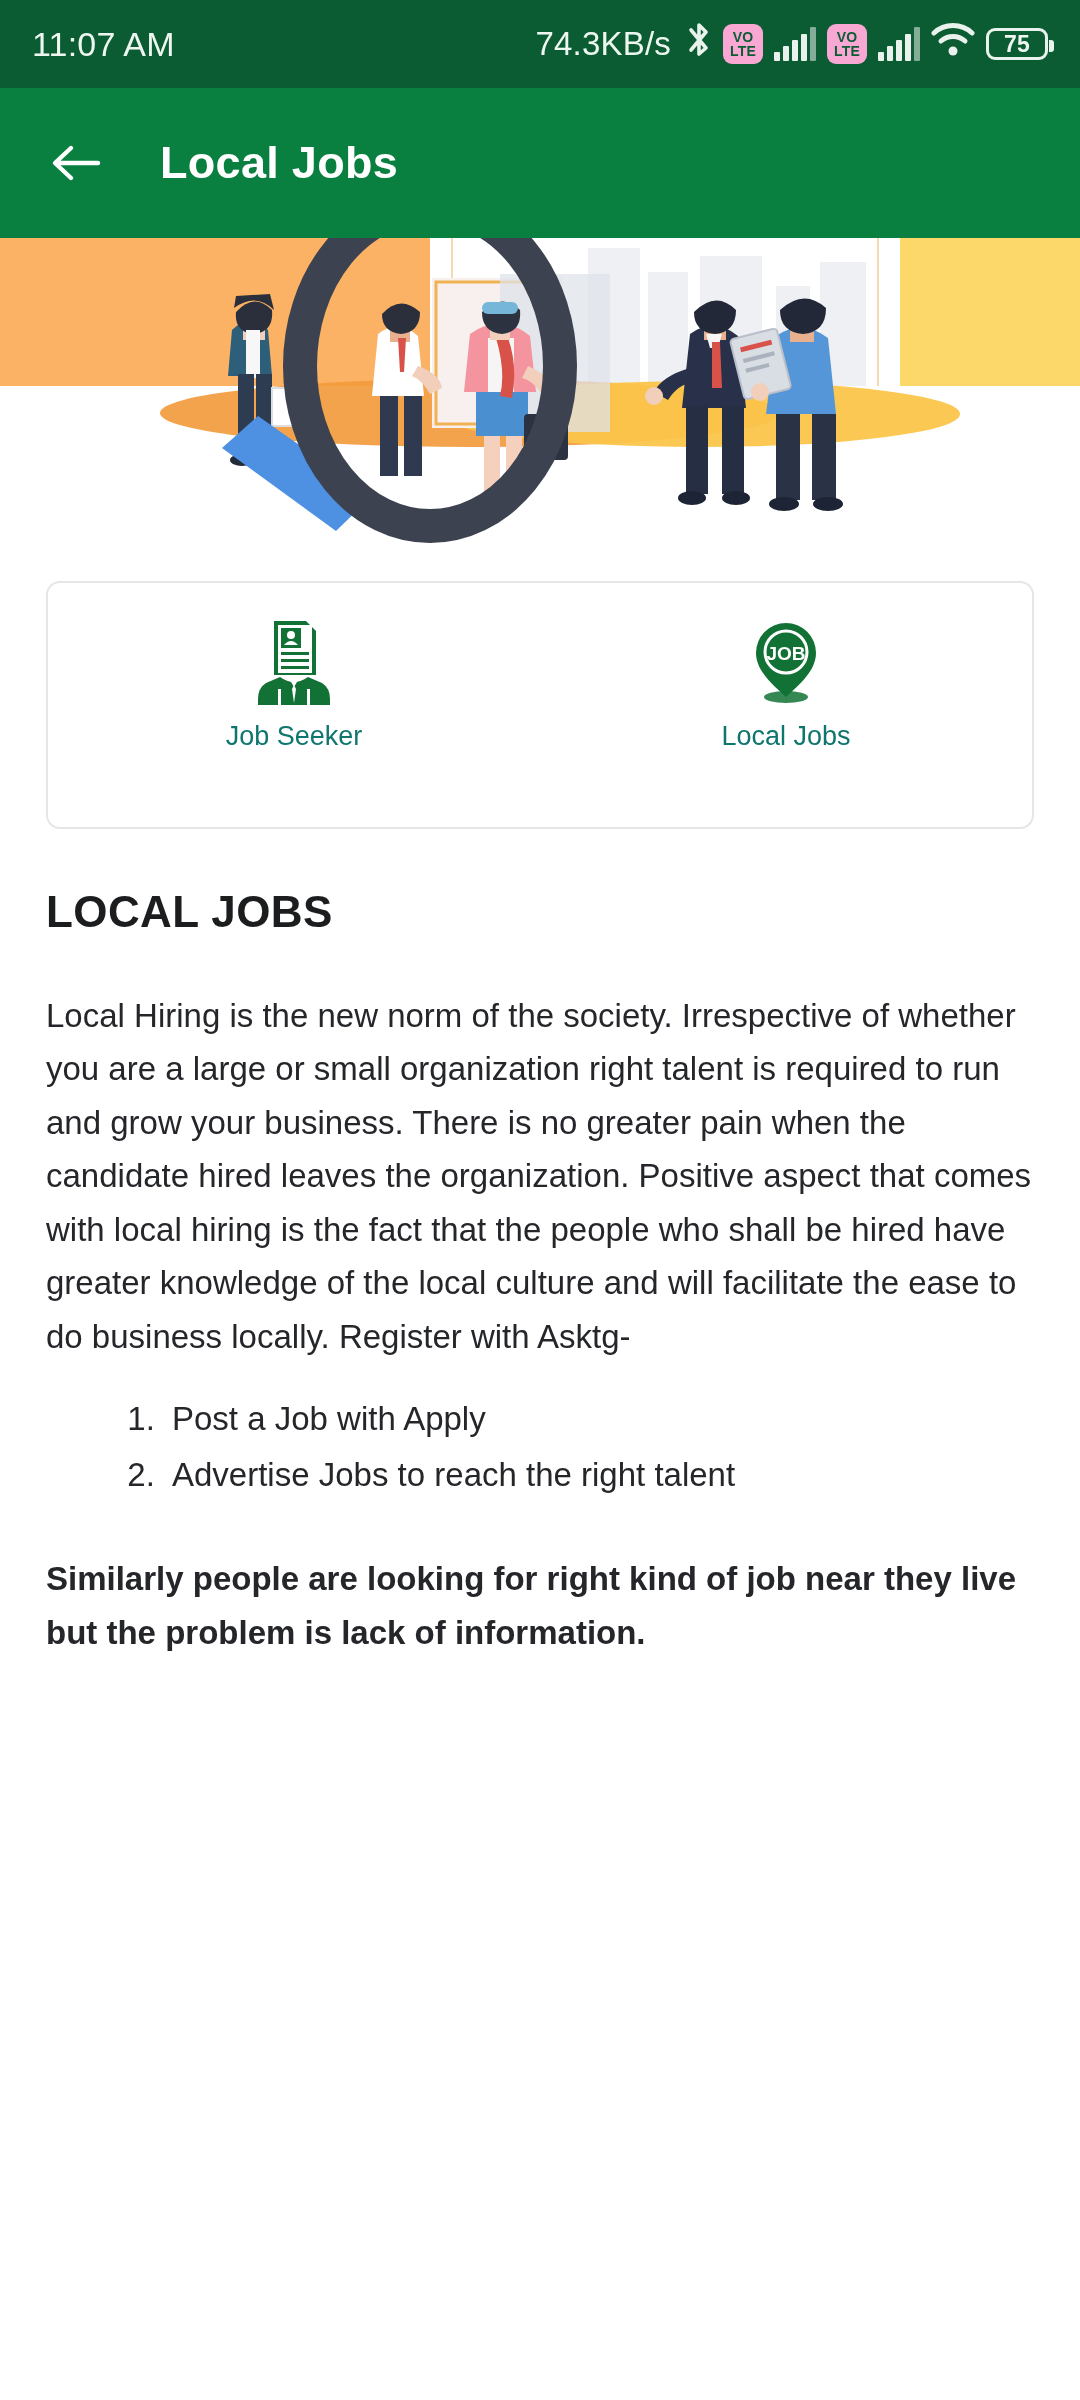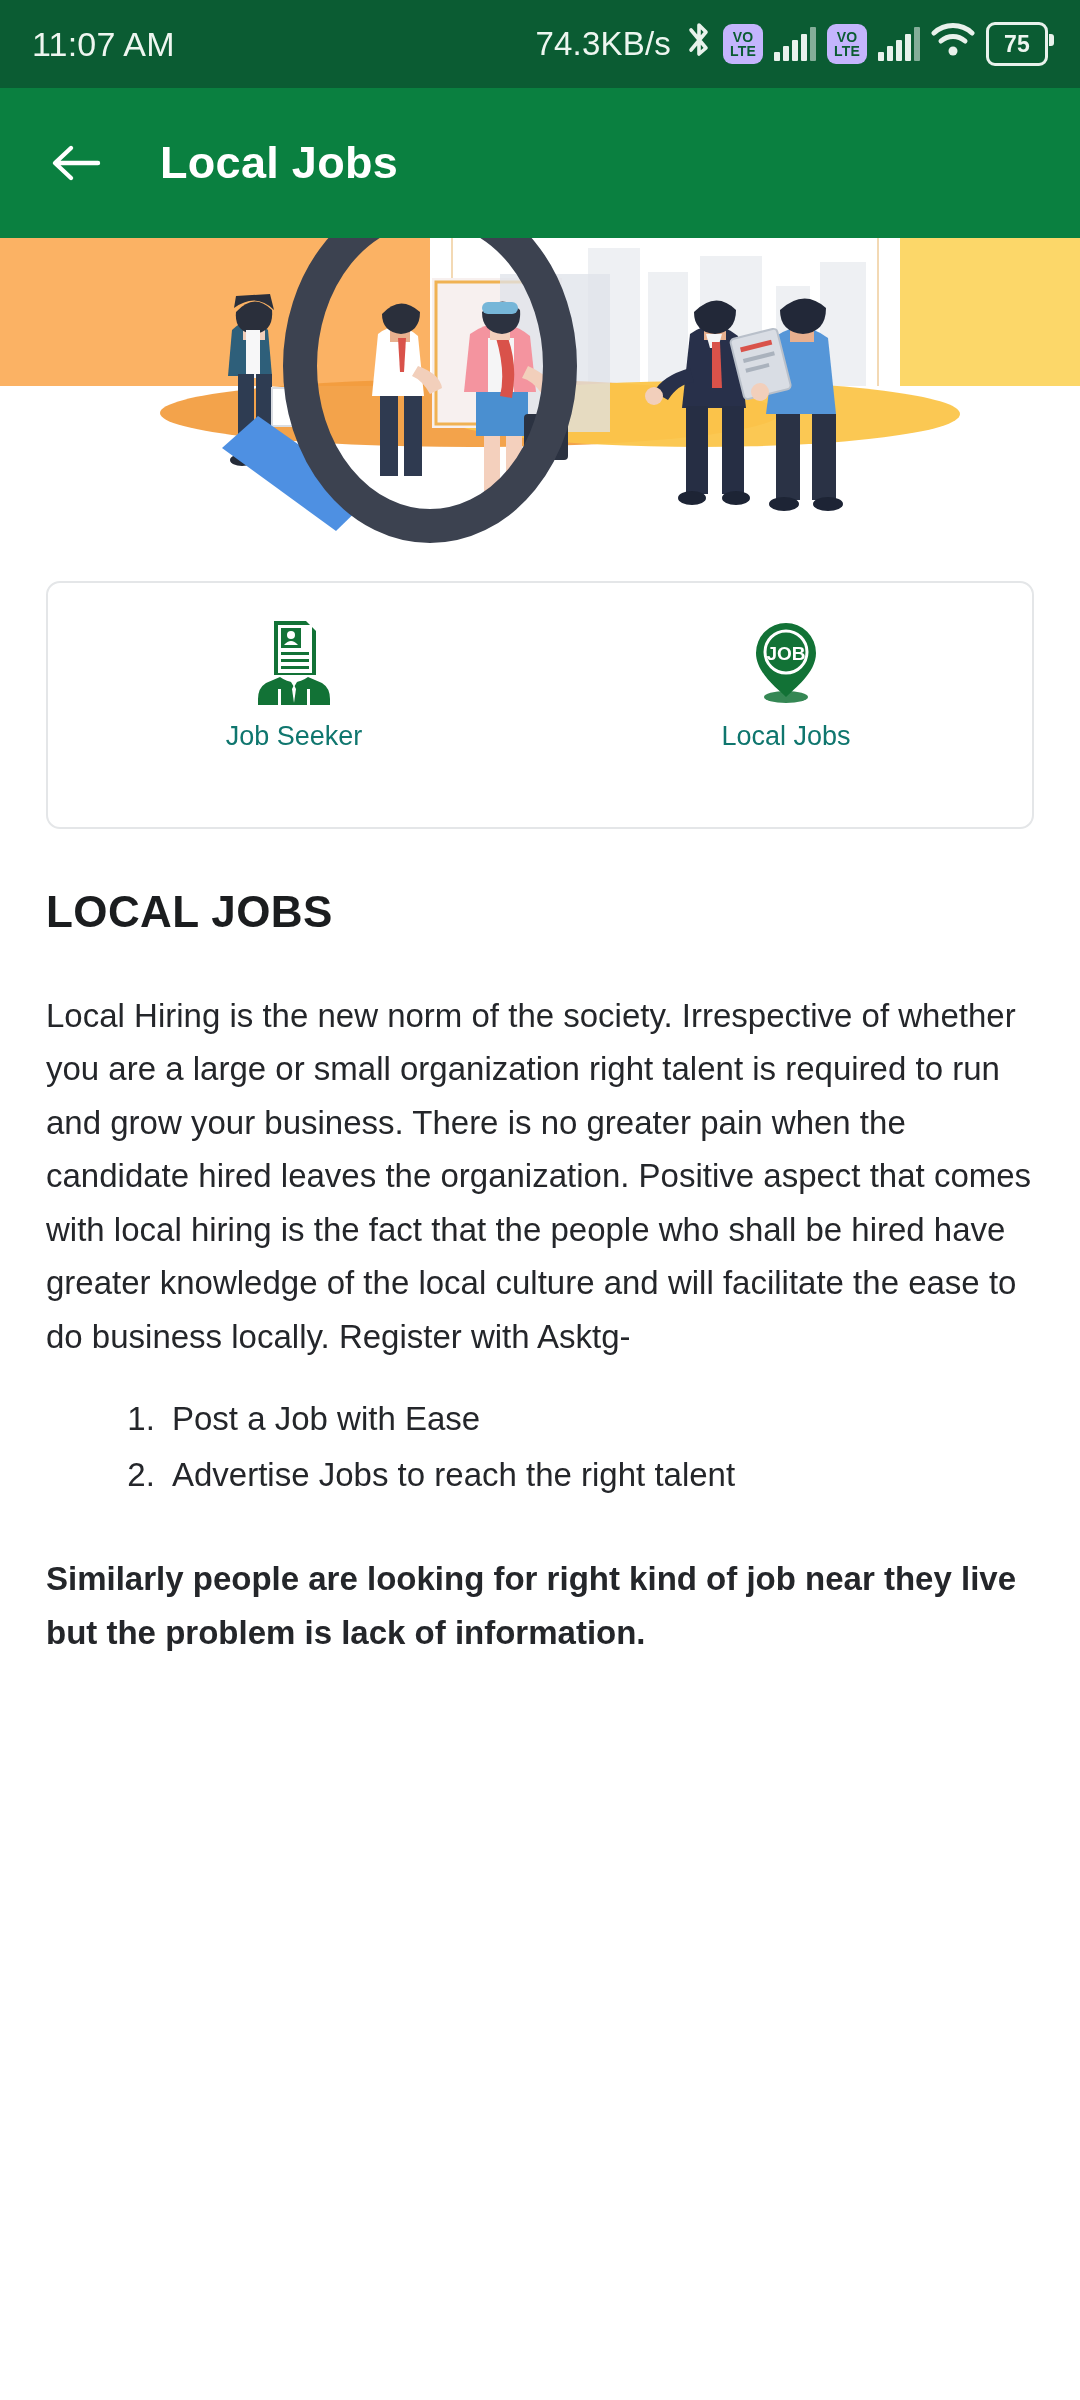--- a/index.html
+++ b/index.html
@@ -15,31 +15,31 @@
   .statusbar {
     height:88px; background:#0b5c33; color:#eef6f0;
     display:flex; align-items:center; padding:0 32px;
     font-size:33px; letter-spacing:0.2px;gap:34px;
   }
   .sb-clock { font-size:34px; }
   .sb-right { margin-left:auto; display:flex; align-items:center; gap:11px; }
   .sb-speed { font-size:33px; margin-right:4px; }
   .ico { display:inline-block; }
   .volte {
-    width:40px;height:40px;border-radius:9px;background:#c4b5fd;color:#0b5c33;
+    width:40px;height:40px;border-radius:9px;background:#f9a8d4;color:#0b5c33;
     font-size:14px;font-weight:bold;line-height:1.0;
     display:flex;flex-direction:column;align-items:center;justify-content:center;
   }
   .bars { display:flex; align-items:flex-end; gap:3px; height:34px; }
   .bars i { width:6px; background:#e9f2ec; display:block; border-radius:1px; }
   .bars i:nth-child(1){height:9px}.bars i:nth-child(2){height:15px}
   .bars i:nth-child(3){height:21px}.bars i:nth-child(4){height:27px}
   .bars i:nth-child(5){height:34px; opacity:.55}
   .batt {
-    width:62px;height:44px;border:3px solid #e9f2ec;border-radius:9px;
+    width:62px;height:32px;border:3px solid #e9f2ec;border-radius:9px;
     position:relative;display:flex;align-items:center;justify-content:center;
   }
   .batt:after{content:"";position:absolute;right:-9px;top:9px;width:5px;height:12px;
     background:#e9f2ec;border-radius:0 3px 3px 0;}
   .batt span{font-size:23px;font-weight:bold;color:#eef6f0;line-height:1;}
 
   
   .appbar {
     height:150px; background:#0a8040; display:flex; align-items:center;
     padding-left:48px; gap:56px;
@@ -282,21 +282,21 @@
 
     </div>
   </div>
 
   <div class="article">
     <div class="h1">LOCAL JOBS</div>
 
     <p class="para">Local Hiring is the new norm of the society. Irrespective of whether you are a large or small organization right talent is required to run and grow your business. There is no greater pain when the candidate hired leaves the organization. Positive aspect that comes with local hiring is the fact that the people who shall be hired have greater knowledge of the local culture and will facilitate the ease to do business locally. Register with Asktg-</p>
 
     <ol class="list">
-      <li>Post a Job with Ease</li>
+      <li>Post a Job with Apply</li>
       <li>Advertise Jobs to reach the right talent</li>
     </ol>
 
     <p class="para bold">Similarly people are looking for right kind of job near they live but the problem is lack of information.</p>
 
   </div>
 
 </div>
 
 </body></html>

